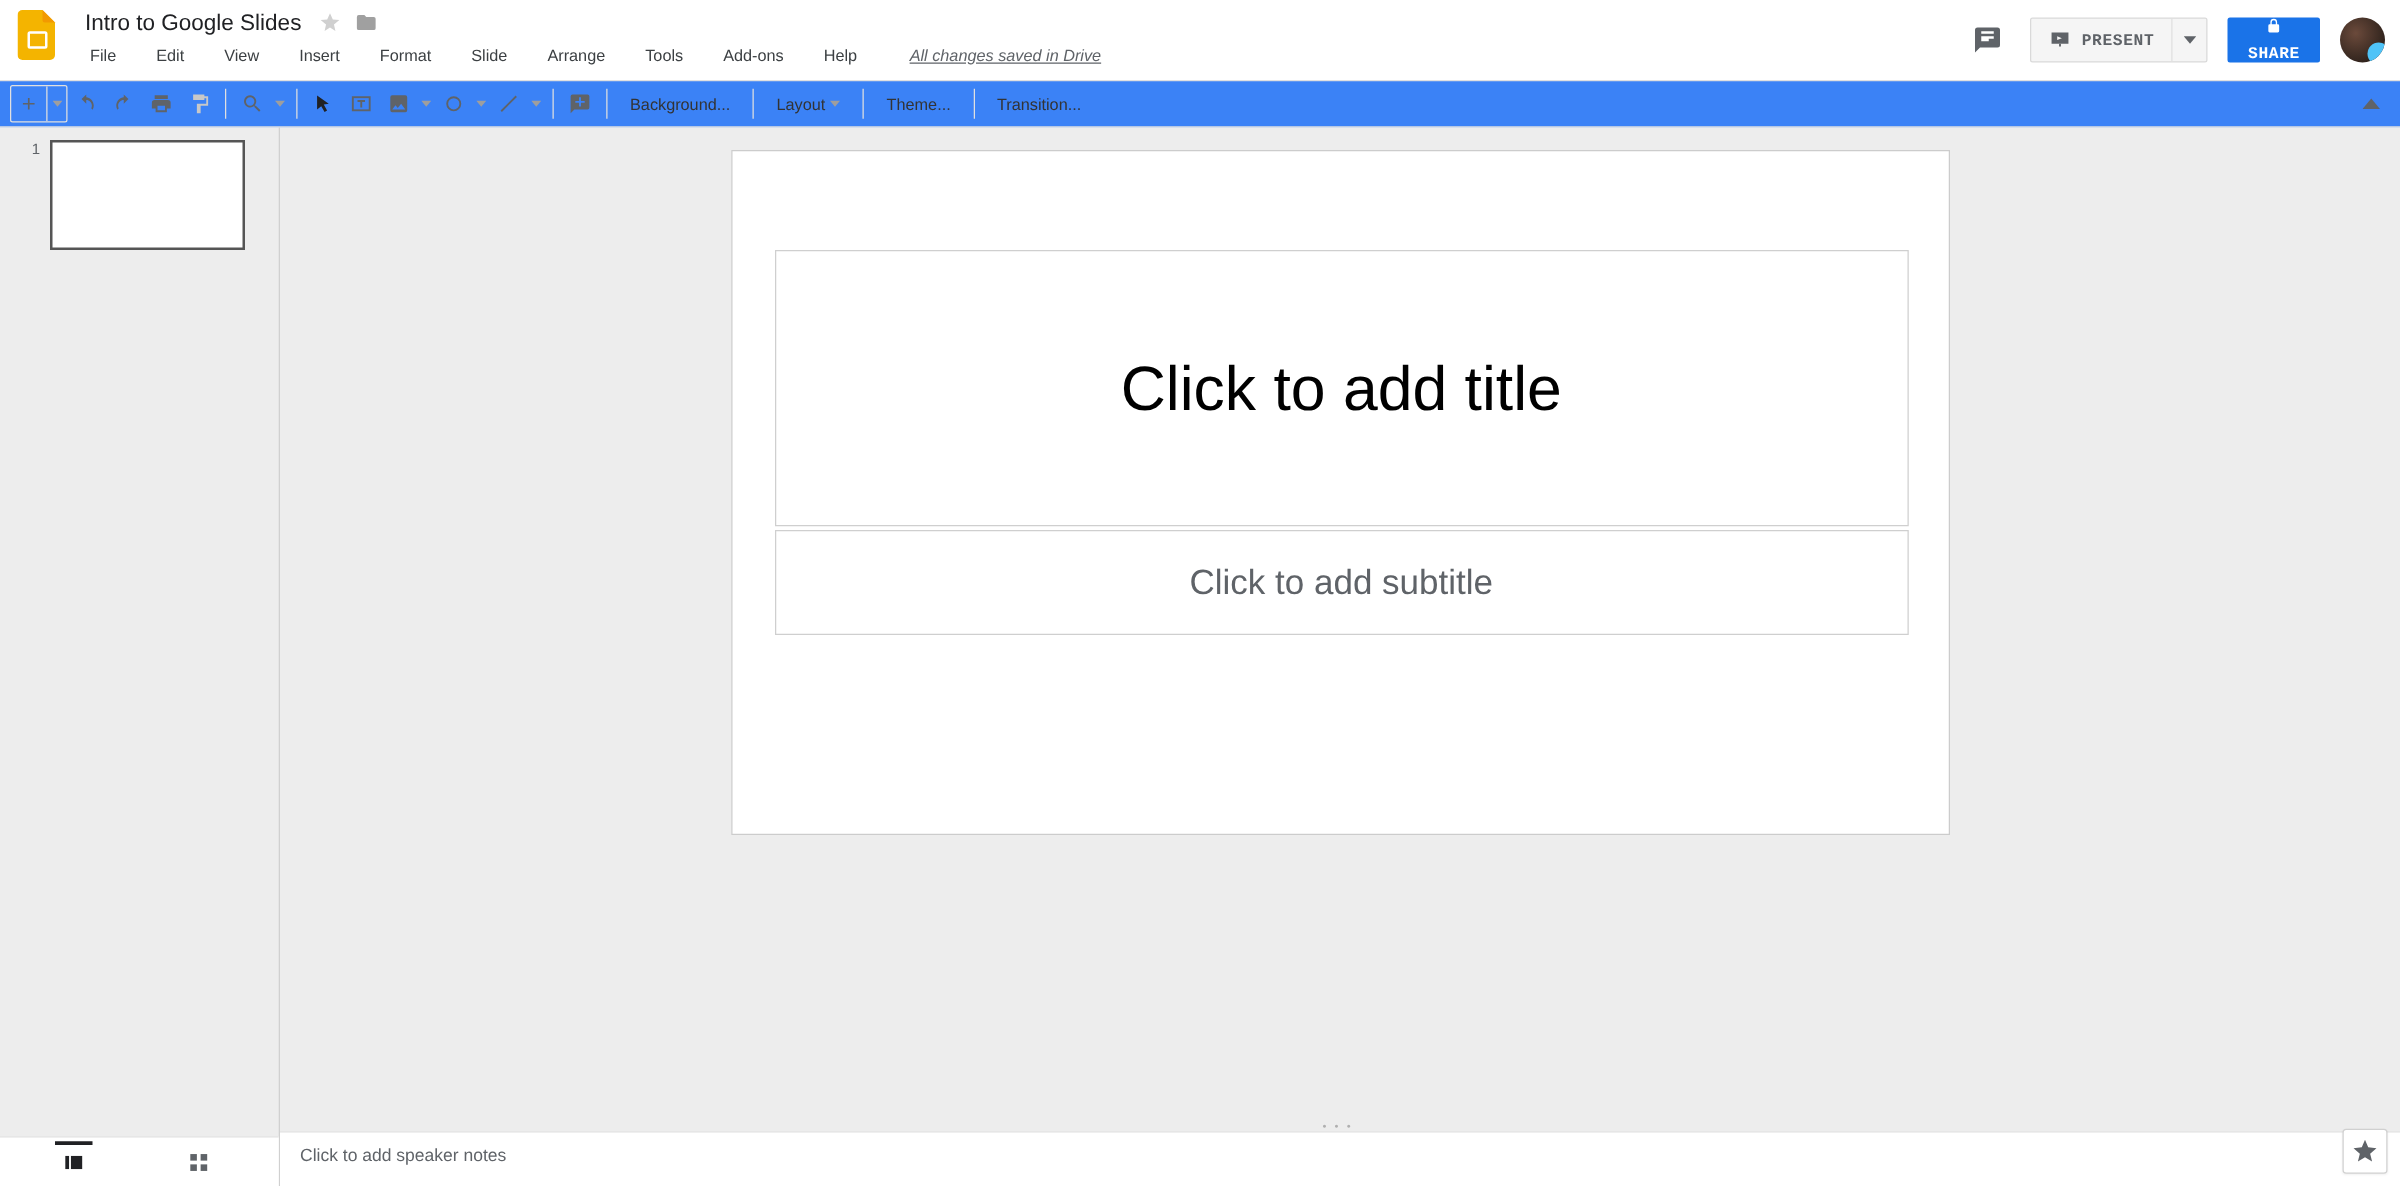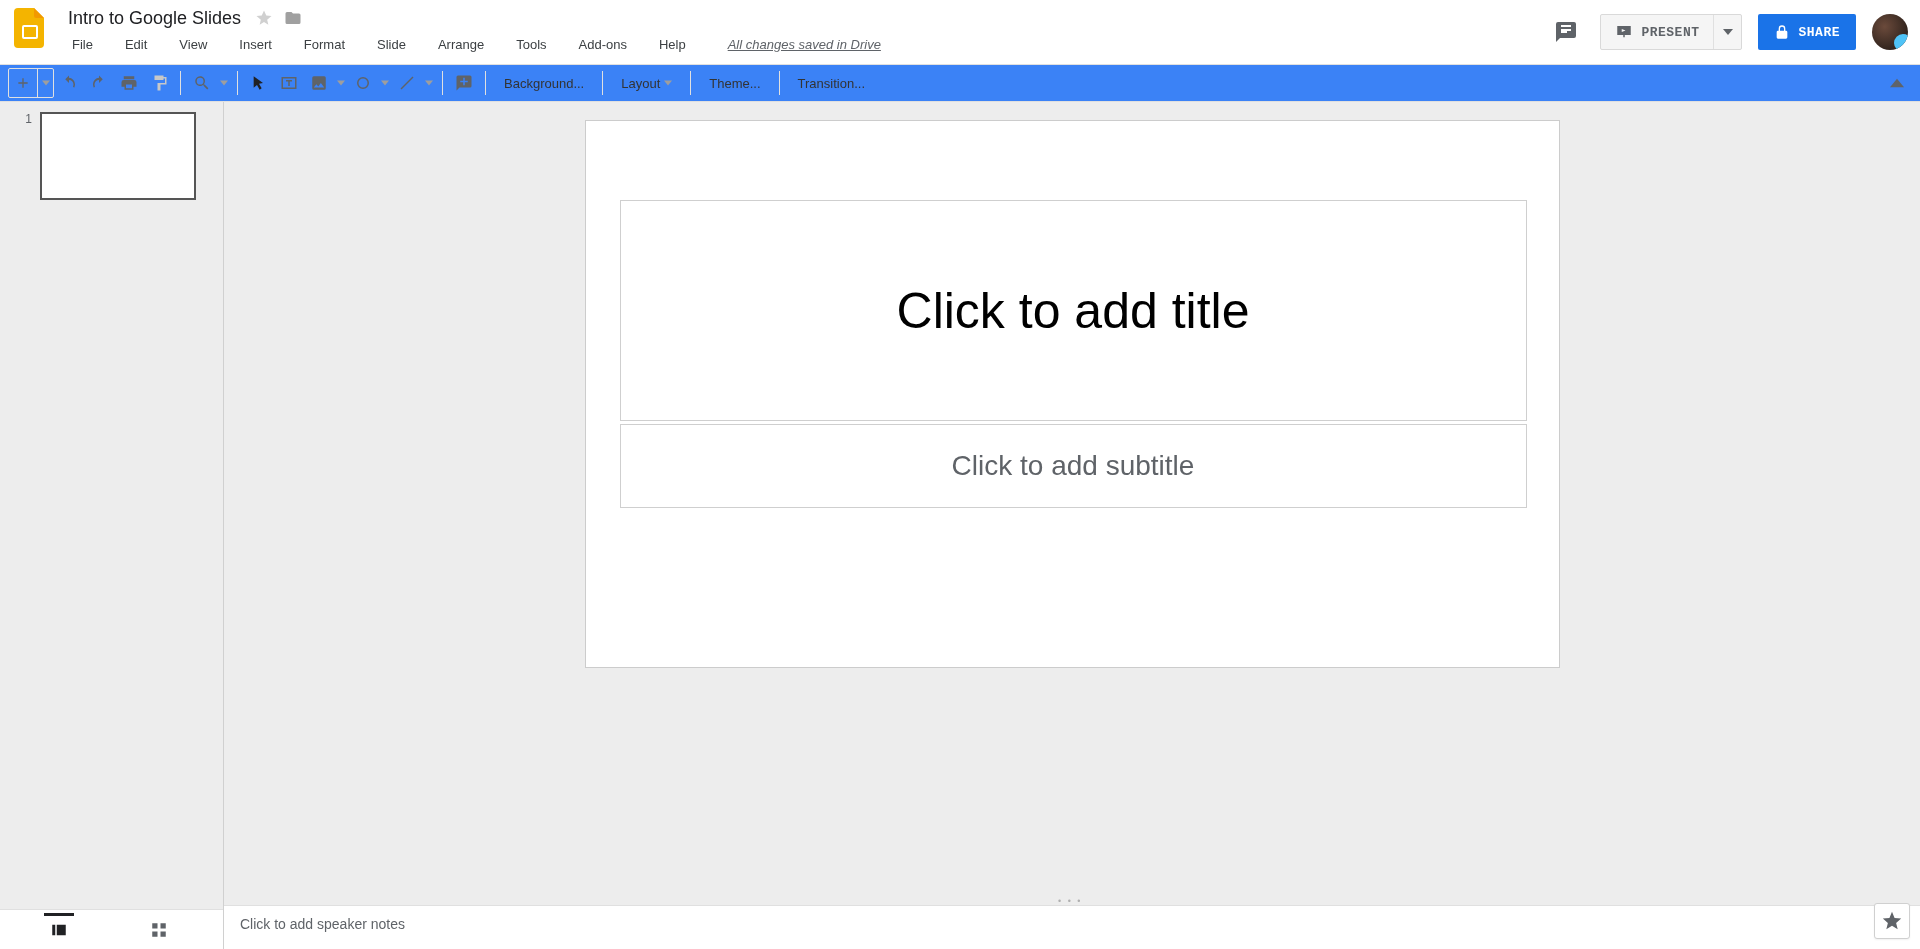--- a/index.html
+++ b/index.html
@@ -14,21 +14,21 @@
   .doc-title { font-size:18px; color:#202124; padding:1px 4px; }
   .star-icon, .folder-icon { color:#bdbdbd; display:flex; align-items:center; }
   .menubar { display:flex; align-items:center; height:28px; gap:16px; }
   .menu-item { font-size:13px; color:#3c4043; padding:4px 8px; cursor:pointer; }
   .save-status { font-size:13px; color:#5f6368; margin-left:18px; text-decoration:underline; cursor:pointer;font-style:italic; }
   .title-actions { display:flex; align-items:center; gap:16px; height:48px; margin-top:2px;font-family:Liberation Mono, monospace; }
   .comments-btn { width:36px; height:36px; display:flex; align-items:center; justify-content:center; color:#5f6368; cursor:pointer; }
   .present-group { display:flex; align-items:stretch; height:36px; border:1px solid #d9d9d9; background:#f5f5f5; border-radius:2px; overflow:hidden; }
   .present-btn { display:flex; align-items:center; gap:8px; padding:0 14px; color:#5f6368; font-size:13px; font-weight:bold; letter-spacing:0.5px; cursor:pointer; }
   .present-drop { width:28px; display:flex; align-items:center; justify-content:center; border-left:1px solid #e0e0e0; color:#5f6368; cursor:pointer; }
-  .share-btn { height:36px; background:#1a73e8; color:#fff; border-radius:2px; display:flex; align-items:center; gap:8px; padding:0 16px; font-size:13px; font-weight:bold; letter-spacing:0.5px; cursor:pointer; }
+  .share-btn { height:36px; background:#1a73e8; color:#fff; border-radius:2px; display:flex; align-items:center; gap:8px; padding:0 16px; font-size:13px; font-weight:bold; letter-spacing:0.5px; cursor:pointer;flex-direction:column; }
   .avatar { width:36px; height:36px; border-radius:50%; background:radial-gradient(circle at 35% 35%, #6b4a3b 0%, #3a2a22 60%, #1f1510 100%); position:relative; cursor:pointer; overflow:hidden; }
   .avatar::after { content:""; position:absolute; right:-4px; bottom:-2px; width:18px; height:18px; border-radius:50%; background:#4fc3f7; }
 
   
   .toolbar { height:38px; border-top:1px solid #e0e0e0; border-bottom:1px solid #e0e0e0; display:flex; align-items:center; padding:0 8px; gap:0; background:#3b82f6; }
   .tbtn { min-width:30px; height:28px; display:flex; align-items:center; justify-content:center; color:#5f6368; cursor:pointer; border-radius:2px; padding:0 3px; }
   .tbtn.disabled { color:#bdbdbd; cursor:default; }
   .tdrop { width:14px; height:28px; display:flex; align-items:center; justify-content:center; color:#9e9e9e; cursor:pointer; }
   .tsep { width:1px; height:24px; background:#e0e0e0; margin:0 6px; }
   .ttext { font-size:13px; color:#333; padding:0 12px; height:28px; display:flex; align-items:center; cursor:pointer; }

